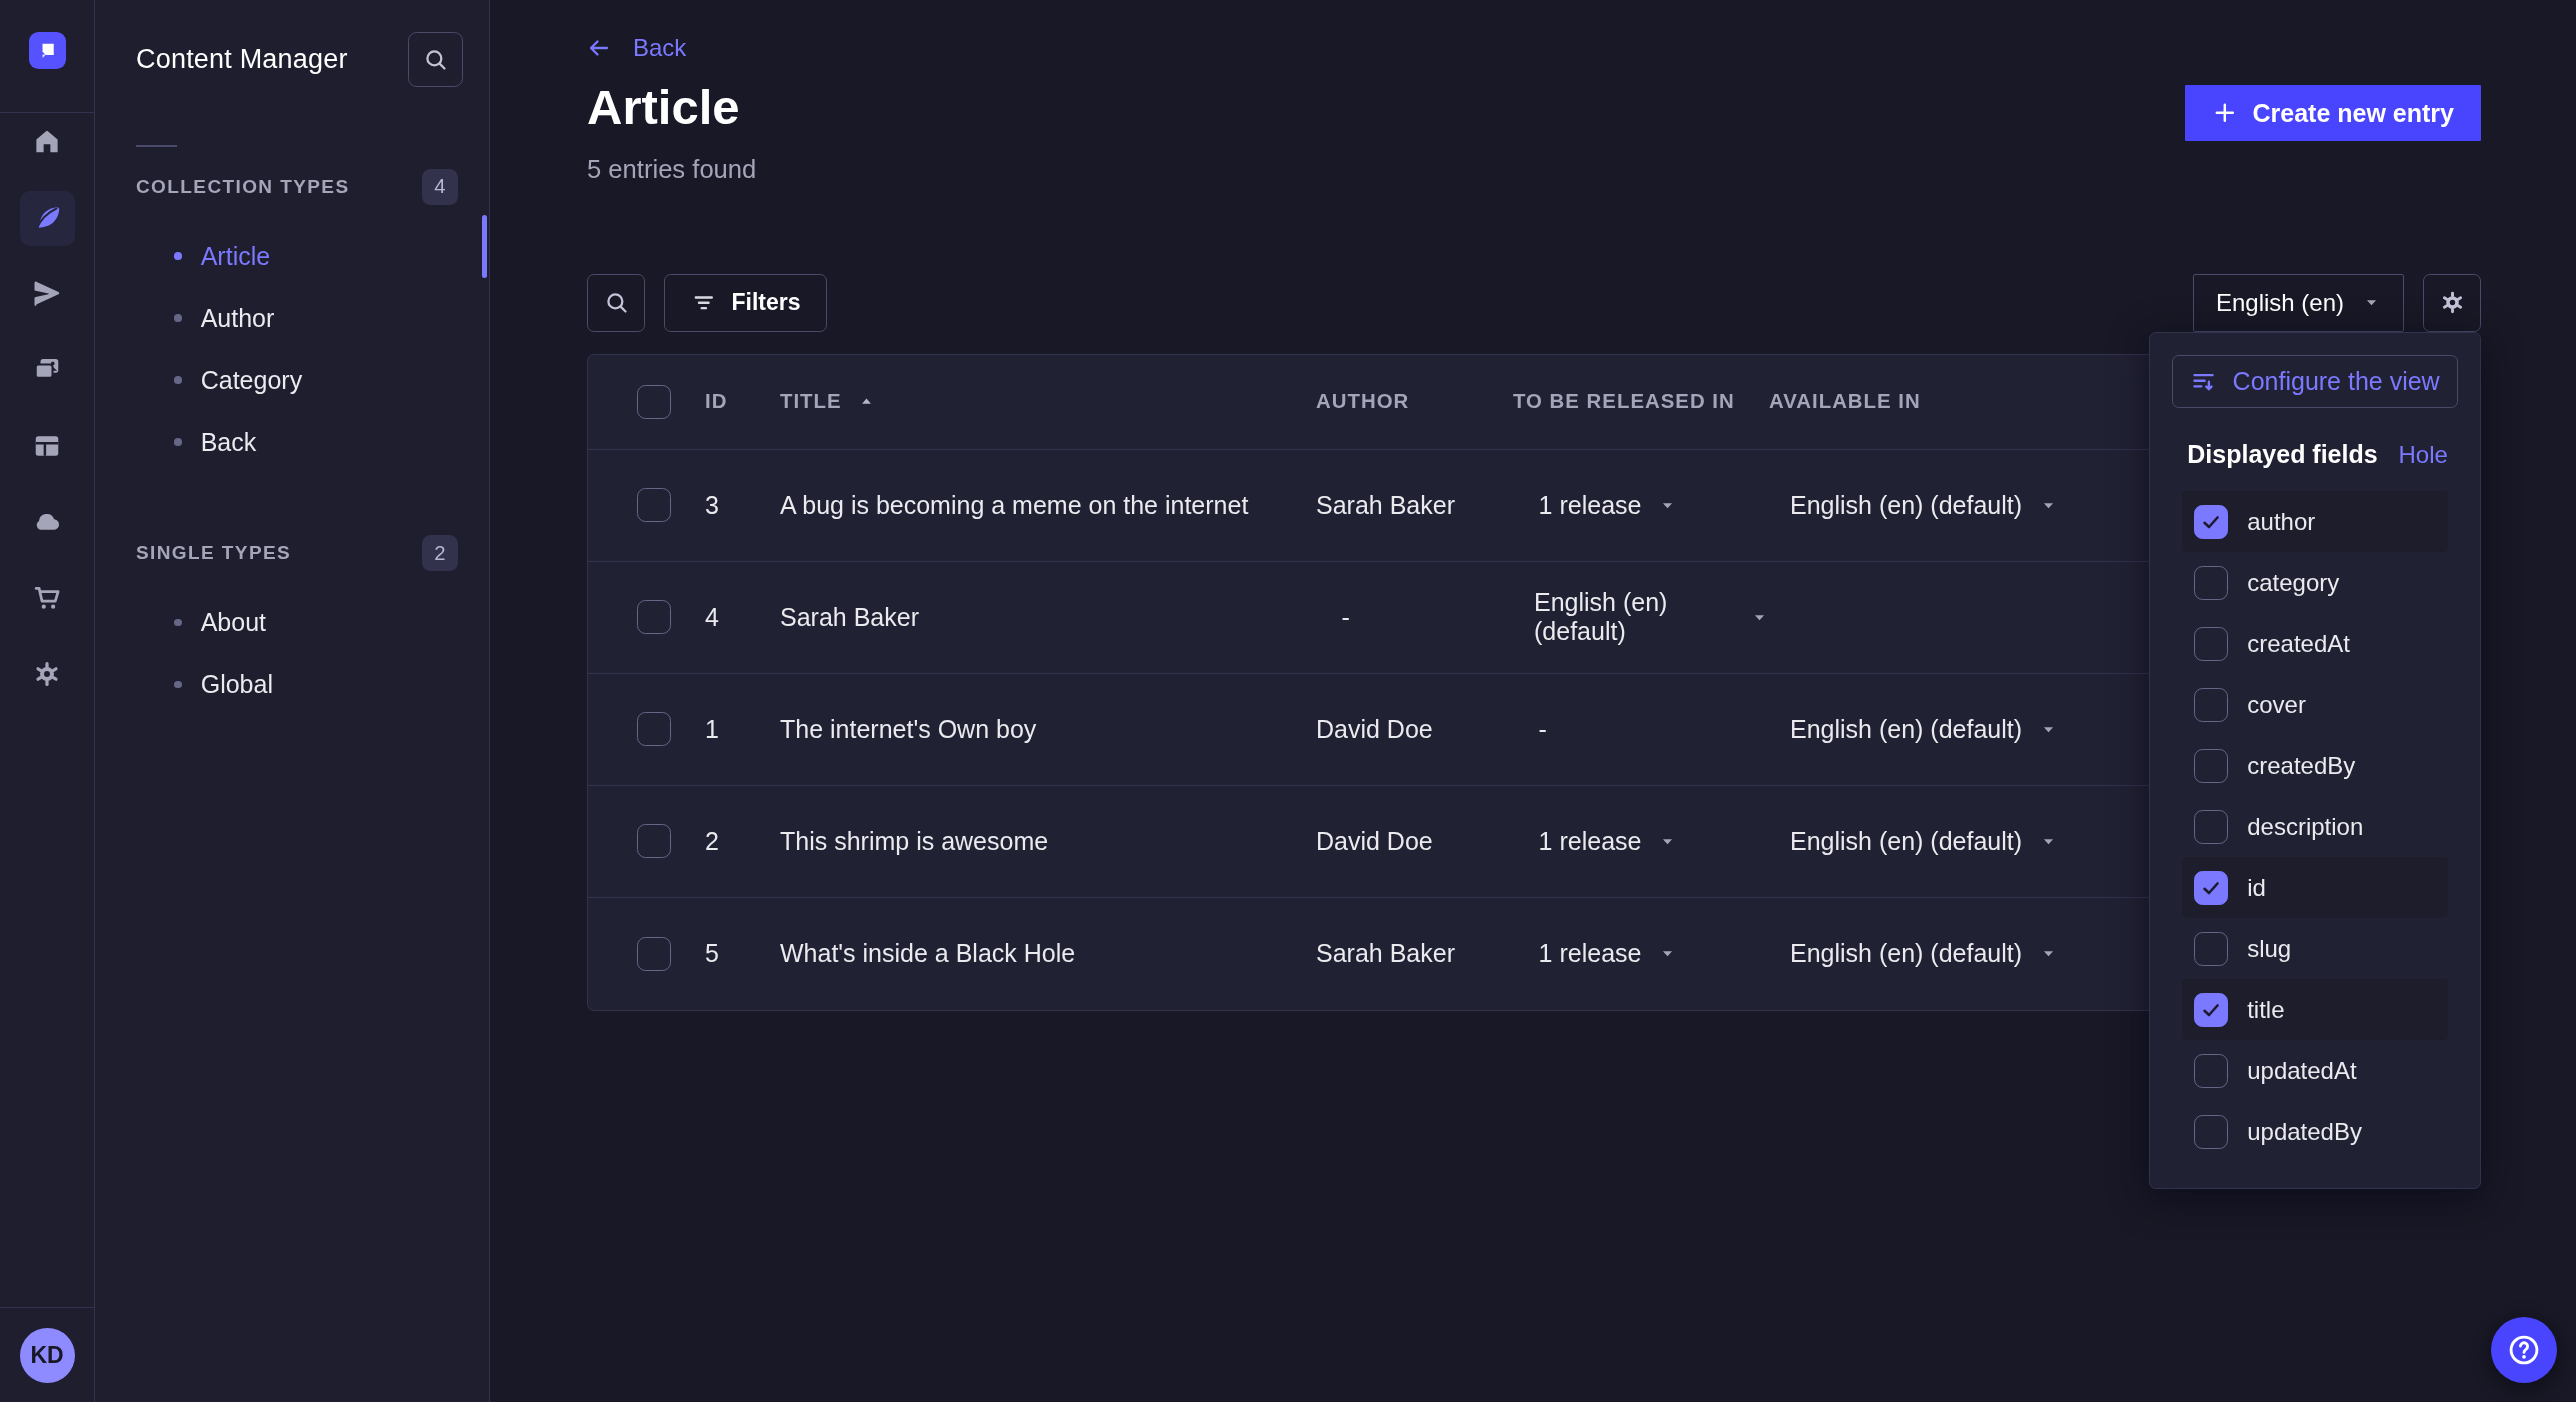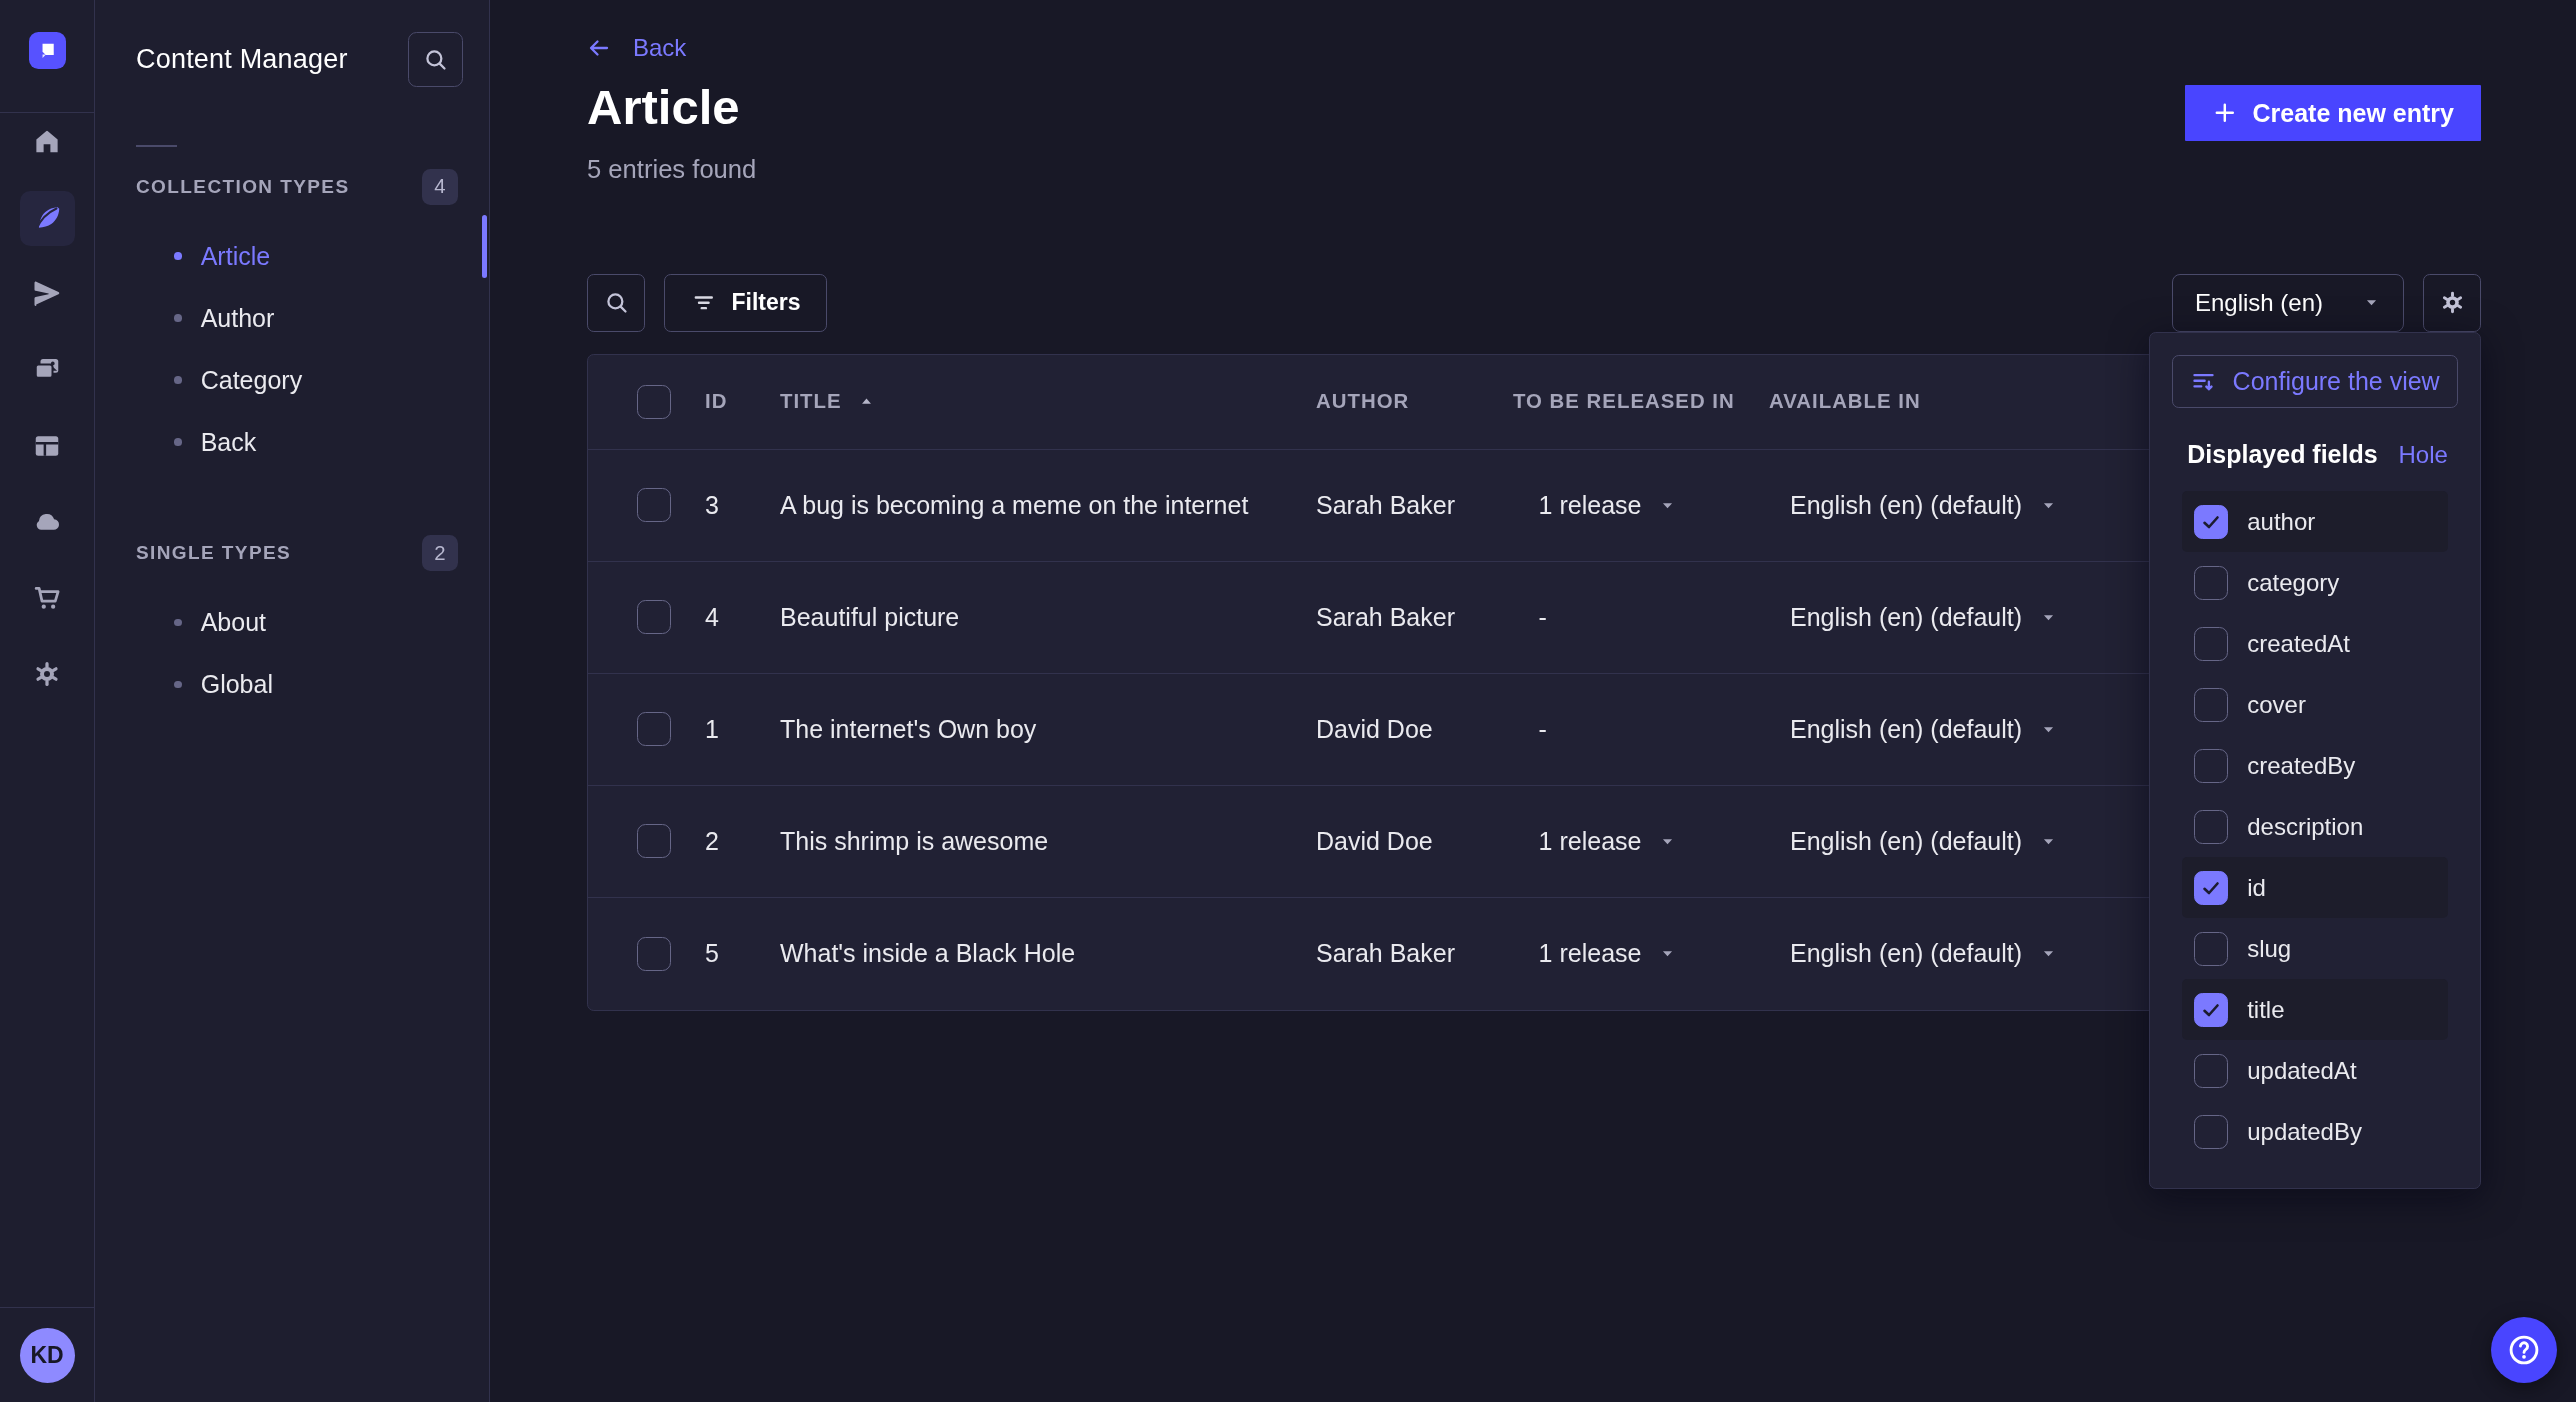--- a/index.html
+++ b/index.html
@@ -63,21 +63,21 @@
   .create-btn{display:flex;align-items:center;gap:15.3px;background:var(--accent);border:none;border-radius:1px;height:56px;padding:0 27px;color:#fff;font-size:25px;font-weight:600;cursor:pointer;margin-top:1.7px}
   .create-btn svg{width:25.6px;height:25.6px}
   .subtitle{font-size:25.6px;color:var(--muted);margin-top:13.6px}
 
   .toolbar{display:flex;justify-content:space-between;align-items:center;margin-top:90px}
   .tb-left,.tb-right{display:flex;align-items:center;gap:19px}
   .icon-sq{width:58px;height:58px;border:0.9px solid var(--border-light);border-radius:6.8px;background:transparent;color:#c3c3d8;display:flex;align-items:center;justify-content:center;cursor:pointer}
   .icon-sq svg{width:27px;height:27px}
   .filters-btn{height:58px;padding:0 25.6px;border:0.9px solid var(--border-light);border-radius:6.8px;background:transparent;display:flex;gap:15.3px;align-items:center;font-size:23px;font-weight:600;color:var(--white);cursor:pointer}
   .filters-btn svg{width:25.6px;height:25.6px;color:#d9d9e3}
-  .locale-select{height:58px;padding:0 22px;border:0.9px solid var(--border-light);border-radius:8px;background:transparent;display:flex;align-items:center;gap:39px;font-size:24px;color:var(--white);cursor:pointer}
+  .locale-select{height:58px;padding:0 22px;border:0.9px solid var(--border-light);border-radius:2px;background:transparent;display:flex;align-items:center;gap:18px;font-size:24px;color:var(--white);cursor:pointer}
   .caret{width:19px;height:19px;color:var(--muted);flex-shrink:0}
 
   
   .table-card{margin-top:22px;background:var(--panel-bg);border:0.9px solid var(--border);border-radius:6.8px;overflow:hidden}
   .thead,.trow{display:grid;grid-template-columns:117px 75px 536px 197px 256px 1fr;align-items:center}
   .thead{height:95px;border-bottom:0.9px solid var(--border)}
   .th{font-size:20.4px;font-weight:700;color:var(--muted);letter-spacing:1px;display:flex;align-items:center;gap:15.3px}
   .trow{height:112px;border-bottom:0.9px solid var(--border);cursor:pointer}
   .trow:last-child{border-bottom:none}
   .c-check{padding-left:49px}
@@ -339,21 +339,20 @@
       <svg class="caret" viewBox="0 0 24 24">
                 <path d="M6.2 9.3h11.6L12 15.6z" fill="currentColor"></path>
               </svg>
     </div>
   </div>
           <div class="trow">
     <div class="c-check">
               <span class="checkbox"></span>
             </div>
     <div class="cell c-id">4</div>
-    <div class="cell c-title">Beautiful picture</div>
     <div class="cell c-author">Sarah Baker</div>
     <div class="cell c-release">
       <span class="val">-</span>
 
     </div>
     <div class="cell c-locale">
       <span class="val">English (en) (default)</span>
       <svg class="caret" viewBox="0 0 24 24">
                 <path d="M6.2 9.3h11.6L12 15.6z" fill="currentColor"></path>
               </svg>

